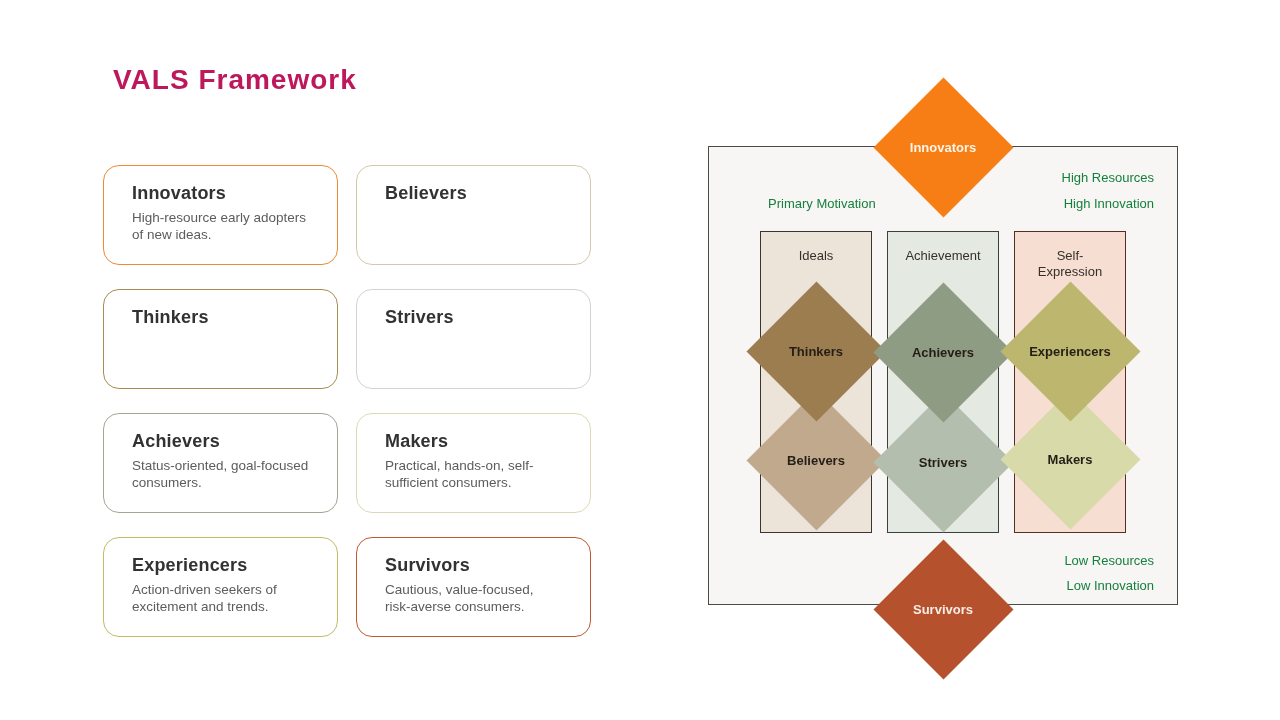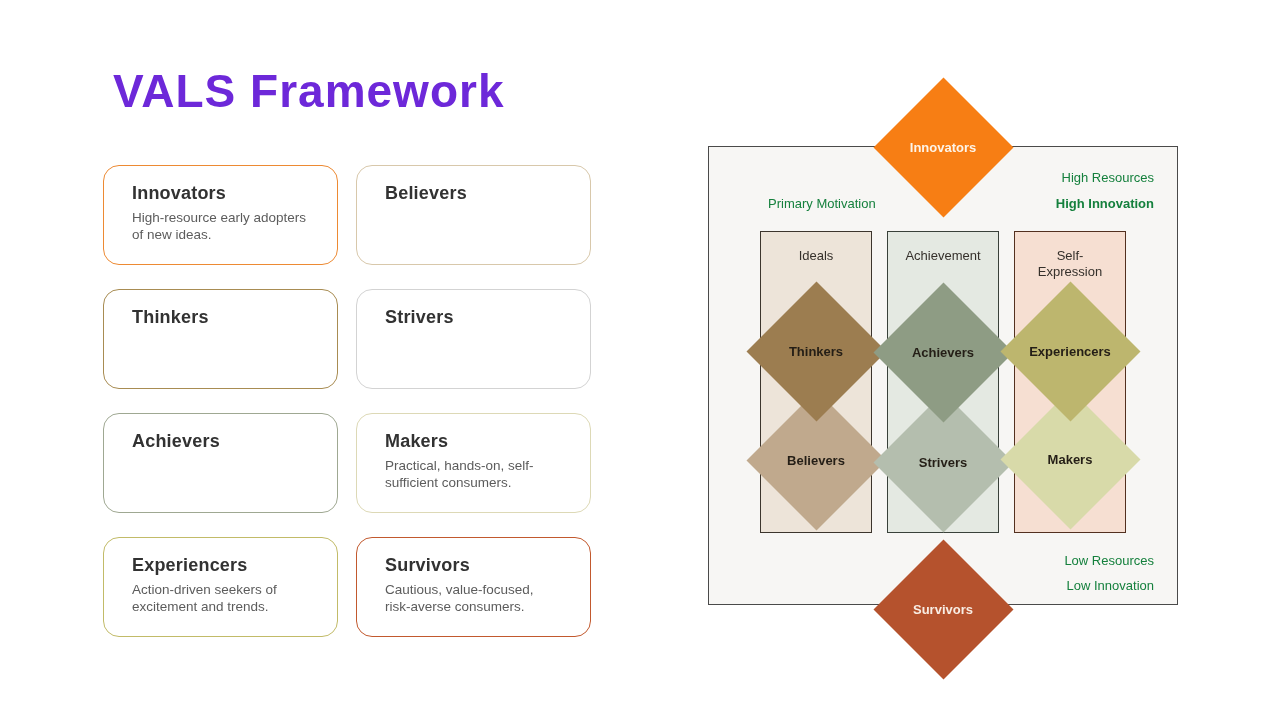--- a/index.html
+++ b/index.html
@@ -1,22 +1,22 @@
 <!DOCTYPE html>
 <html><head>
 <meta charset="utf-8">
 <style>
   * { margin:0; padding:0; box-sizing:border-box; }
   html,body { width:1280px; height:720px; background:#ffffff; overflow:hidden;
               font-family:"Liberation Sans", sans-serif; }
   .slide { position:relative; width:1280px; height:720px; background:#ffffff; }
 
   
-  .title { position:absolute; left:113px; top:64px; font-size:46px; font-weight:bold;
-           color:#6d28d9; letter-spacing:1px; }
+  .title { position:absolute; left:113px; top:64px; font-size:28px; font-weight:bold;
+           color:#be185d; letter-spacing:1px; }
 
   
   .cards { position:absolute; left:103px; top:165px; display:grid;
            grid-template-columns:235px 235px; grid-auto-rows:100px;
            column-gap:18px; row-gap:24px; }
   .card { background:#ffffff; border:1px solid #cccccc; border-radius:16px;
           padding:17px 28px 0 28px; }
   .card h3 { font-size:18px; font-weight:bold; color:#323232; letter-spacing:0.2px; }
   .card p  { margin-top:5px; font-size:13.5px; line-height:17px; color:#5c5c5c; }
 
@@ -63,20 +63,21 @@
     <div class="card" style="border-color: rgb(168, 140, 82);">
       <h3>Thinkers</h3>
     </div>
 
     <div class="card" style="border-color: rgb(211, 211, 211);">
       <h3>Strivers</h3>
     </div>
 
     <div class="card" style="border-color: rgb(159, 168, 146);">
       <h3>Achievers</h3>
+      <p>Status-oriented, goal-focused consumers.</p>
     </div>
 
     <div class="card" style="border-color: rgb(221, 217, 182);">
       <h3>Makers</h3>
       <p>Practical, hands-on, self-sufficient consumers.</p>
     </div>
 
     <div class="card" style="border-color: rgb(194, 187, 104);">
       <h3>Experiencers</h3>
       <p>Action-driven seekers of excitement and trends.</p>
@@ -85,21 +86,21 @@
     <div class="card" style="border-color: rgb(194, 89, 46);">
       <h3>Survivors</h3>
       <p>Cautious, value-focused, risk-averse consumers.</p>
     </div>
   </div>
 
   <div class="panel" style="background-color: rgb(247, 246, 244);">
 
     <div class="axis-label" style="left:59px; top:49px;">Primary Motivation</div>
     <div class="axis-label al-right" style="right:23px; top:23px;">High Resources</div>
-    <div class="axis-label al-right" style="right:23px; top:49px;font-weight:bold;">High Innovation</div>
+    <div class="axis-label al-right" style="right:23px; top:49px;">High Innovation</div>
     <div class="axis-label al-right" style="right:23px; top:406px;">Low Resources</div>
     <div class="axis-label al-right" style="right:23px; top:431px;">Low Innovation</div>
 
     <div class="vcol" style="left: 51px; background-color: rgb(237, 228, 217); border-color: rgb(60, 53, 45);">
       <div class="vcol-label">Ideals</div>
     </div>
     <div class="vcol" style="left: 178px; background-color: rgb(228, 233, 226); border-color: rgb(57, 65, 58);">
       <div class="vcol-label">Achievement</div>
     </div>
     <div class="vcol" style="left: 305px; background-color: rgb(246, 223, 210); border-color: rgb(83, 48, 31);">

